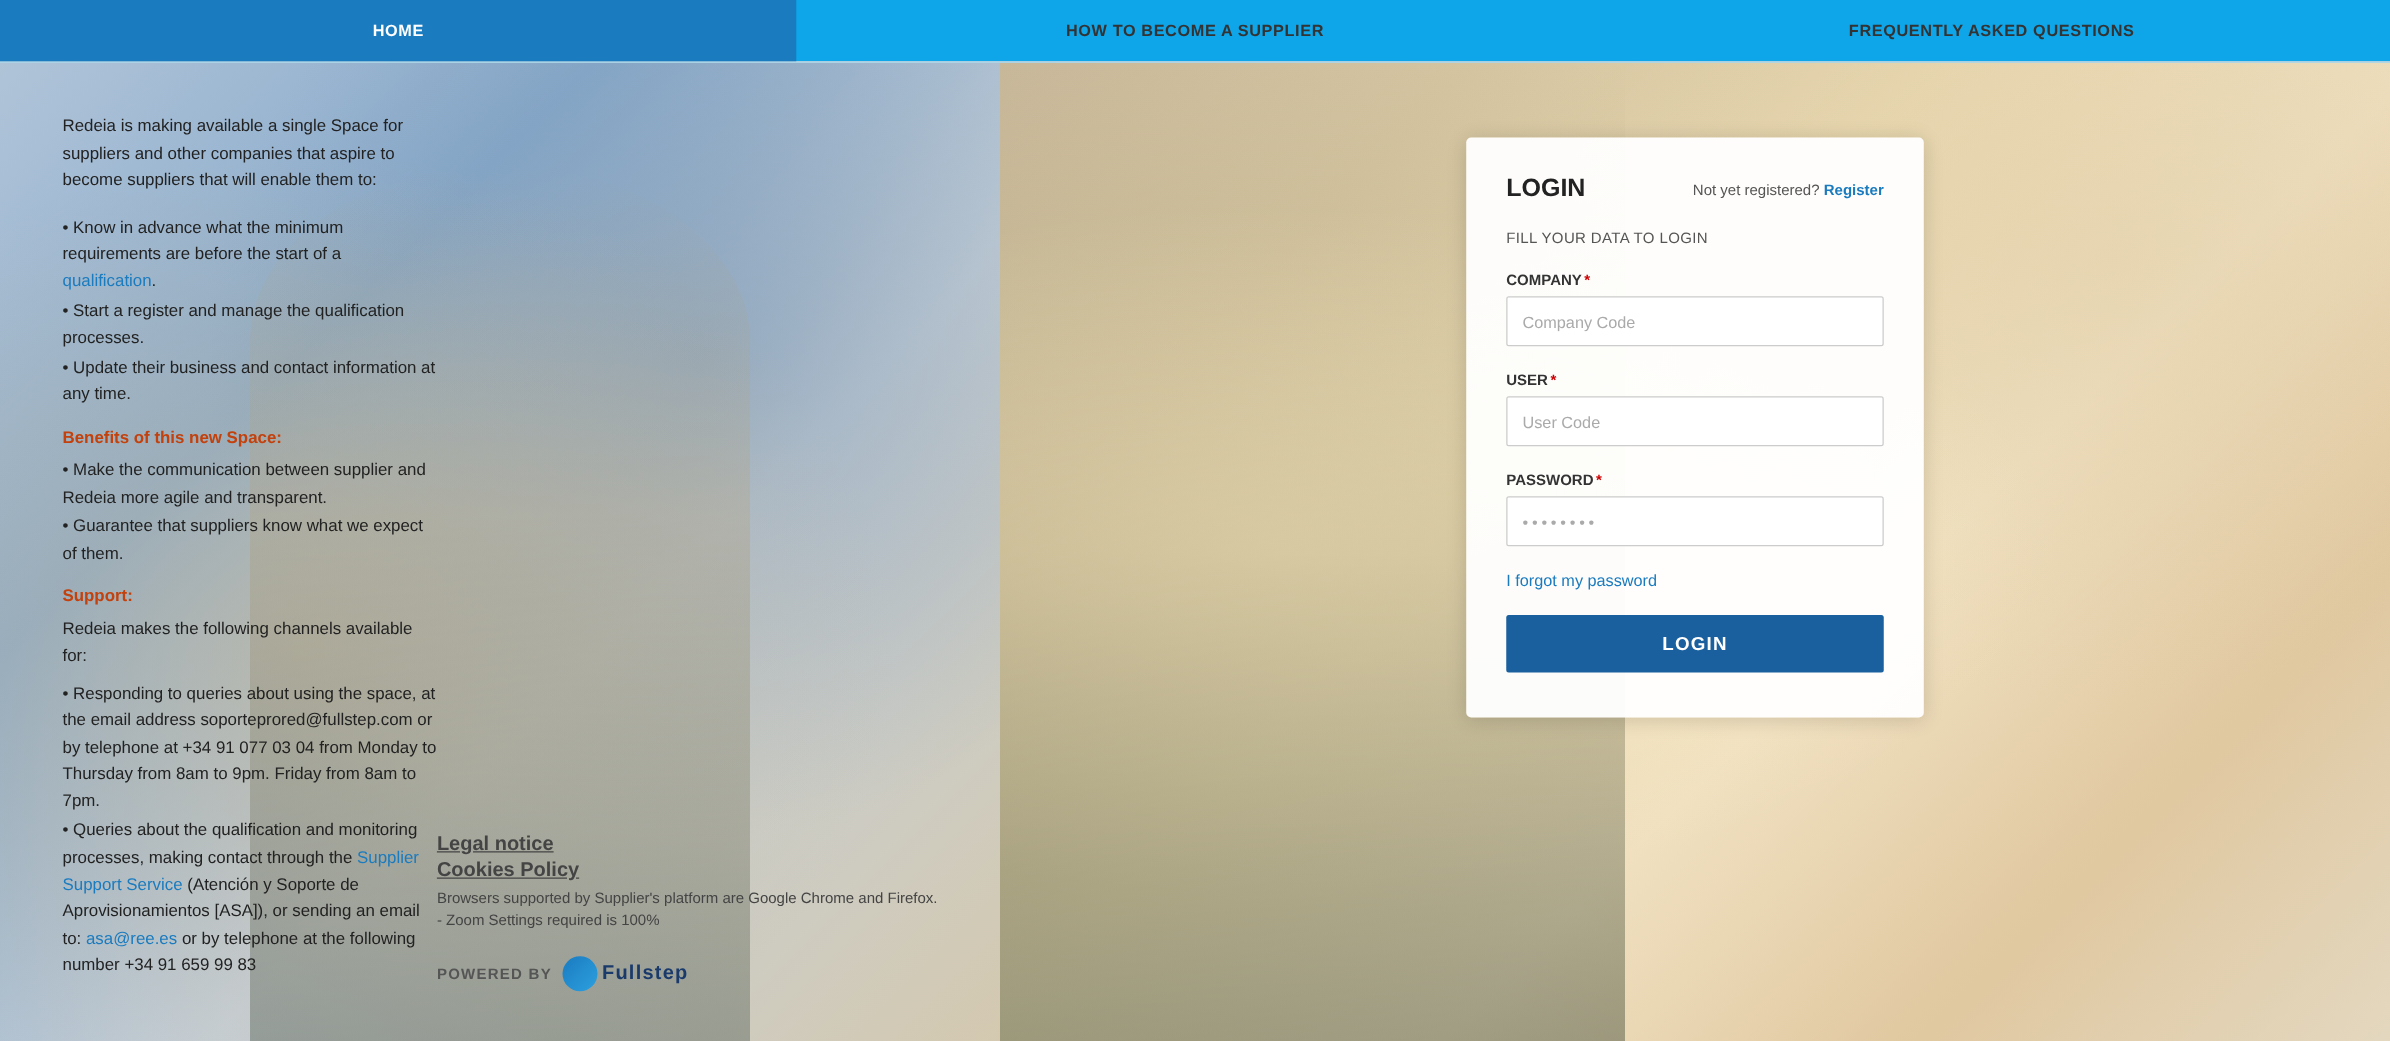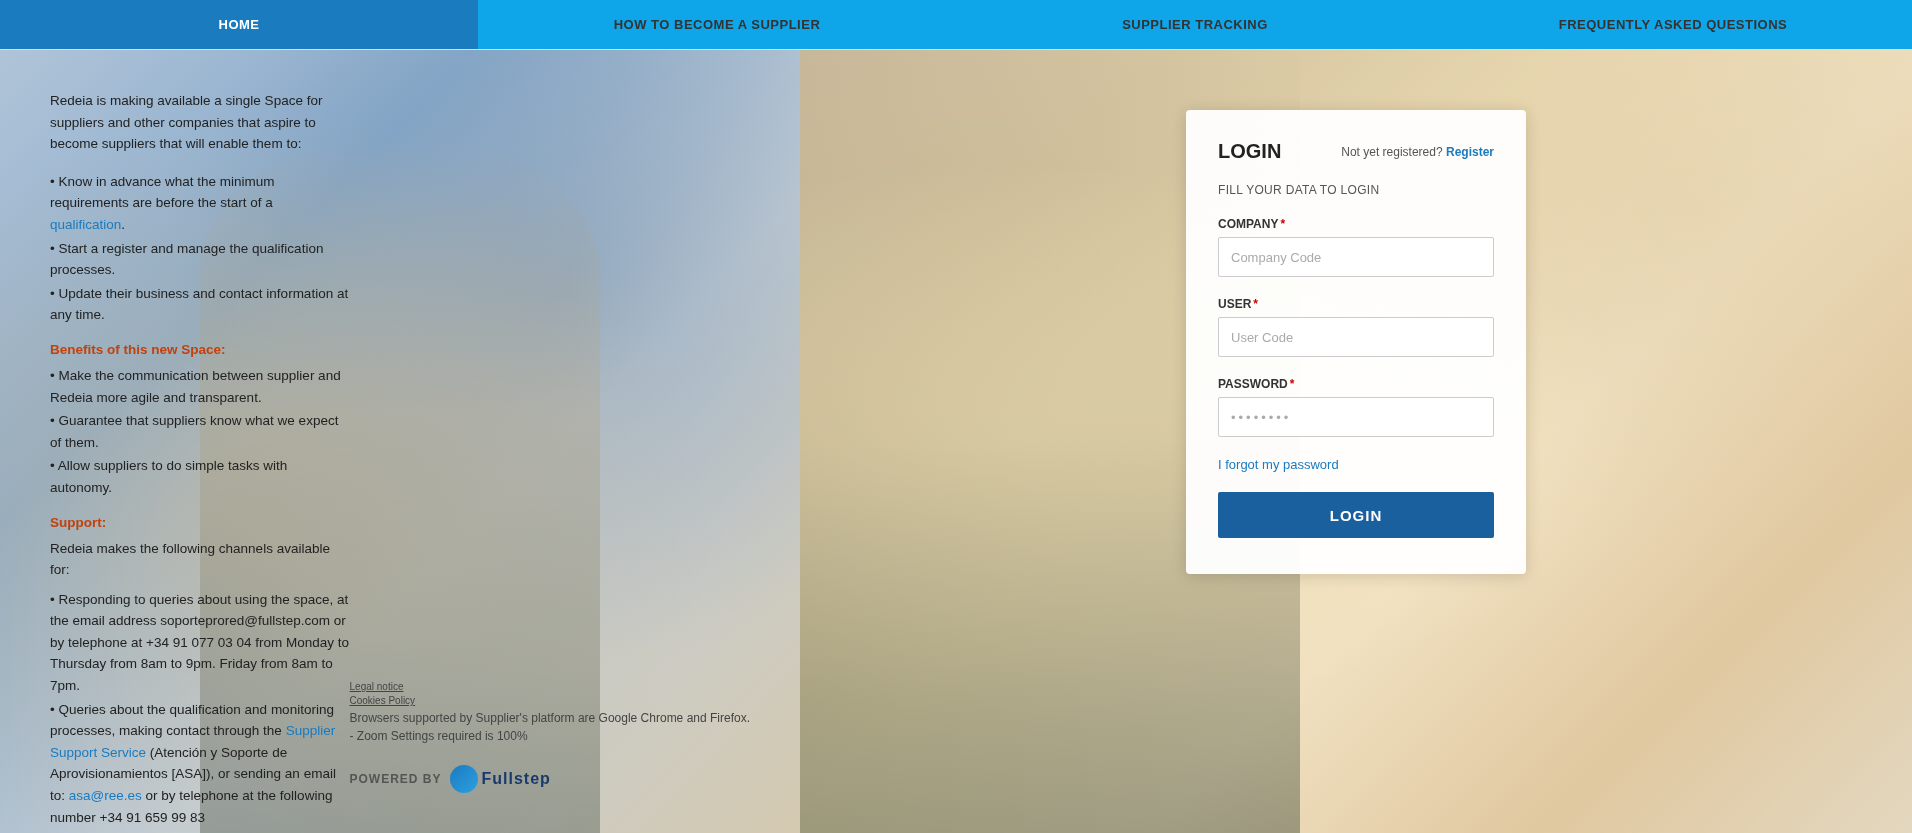--- a/index.html
+++ b/index.html
@@ -164,24 +164,25 @@
       line-height: 1.6;
       color: #222;
       margin-bottom: 8px;
     }
 
     .footer-links {
       margin-top: auto;
     }
     .footer-link {
       display: block;
-      font-size: 10px;
+      font-size: 16px;
       color: #444;
       margin-bottom: 3px;
       cursor: pointer;
+      font-weight: bold;
     }
     .footer-text {
       font-size: 12px;
       color: #444;
       line-height: 1.5;
     }
 
     
     .powered-by {
       display: flex;
@@ -219,21 +220,21 @@
       justify-content: center;
       align-items: flex-start;
       padding-top: 60px;
     }
 
     
     .login-card {
       background: rgba(255, 255, 255, 0.95);
       border-radius: 4px;
       padding: 30px 32px 36px 32px;
-      width: 340px;
+      width: 366px;
       box-shadow: 0 2px 16px rgba(0,0,0,0.15);
     }
 
     .login-header {
       display: flex;
       justify-content: space-between;
       align-items: center;
       margin-bottom: 20px;
     }
 
@@ -320,21 +321,20 @@
       cursor: pointer;
       transition: background 0.2s;
     }
   </style>
 </head>
 <body>
 
 <nav>
   <div class="nav-item active">HOME</div>
   <div class="nav-item">HOW TO BECOME A SUPPLIER</div>
-  <div class="nav-item">SUPPLIER TRACKING</div>
   <div class="nav-item">FREQUENTLY ASKED QUESTIONS</div>
 </nav>
 
 <div class="main-area">
 
   <div class="bg-left">
     <div class="worker-silhouette"></div>
   </div>
   <div class="bg-right">
     <div class="worker-right"></div>
@@ -353,21 +353,20 @@
           </li>
           <li>Start a register and manage the qualification processes.</li>
           <li>Update their business and contact information at any time.</li>
         </ul>
 
         <p class="section-heading">Benefits of this new Space:</p>
 
         <ul class="bullet-list">
           <li>Make the communication between supplier and Redeia more agile and transparent.</li>
           <li>Guarantee that suppliers know what we expect of them.</li>
-          <li>Allow suppliers to do simple tasks with autonomy.</li>
         </ul>
 
         <p class="section-heading">Support:</p>
 
         <p class="support-text">Redeia makes the following channels available for:</p>
 
         <ul class="bullet-list">
           <li>Responding to queries about using the space, at the email address soporteprored@fullstep.com or by telephone at +34 91 077 03 04 from Monday to Thursday from 8am to 9pm. Friday from 8am to 7pm.</li>
           <li>Queries about the qualification and monitoring processes, making contact through the <a class="link-text" href="#">Supplier Support Service</a> (Atención y Soporte de Aprovisionamientos [ASA]), or sending an email to: <a class="link-text" href="#">asa@ree.es</a> or by telephone at the following number +34 91 659 99 83</li>
         </ul>

